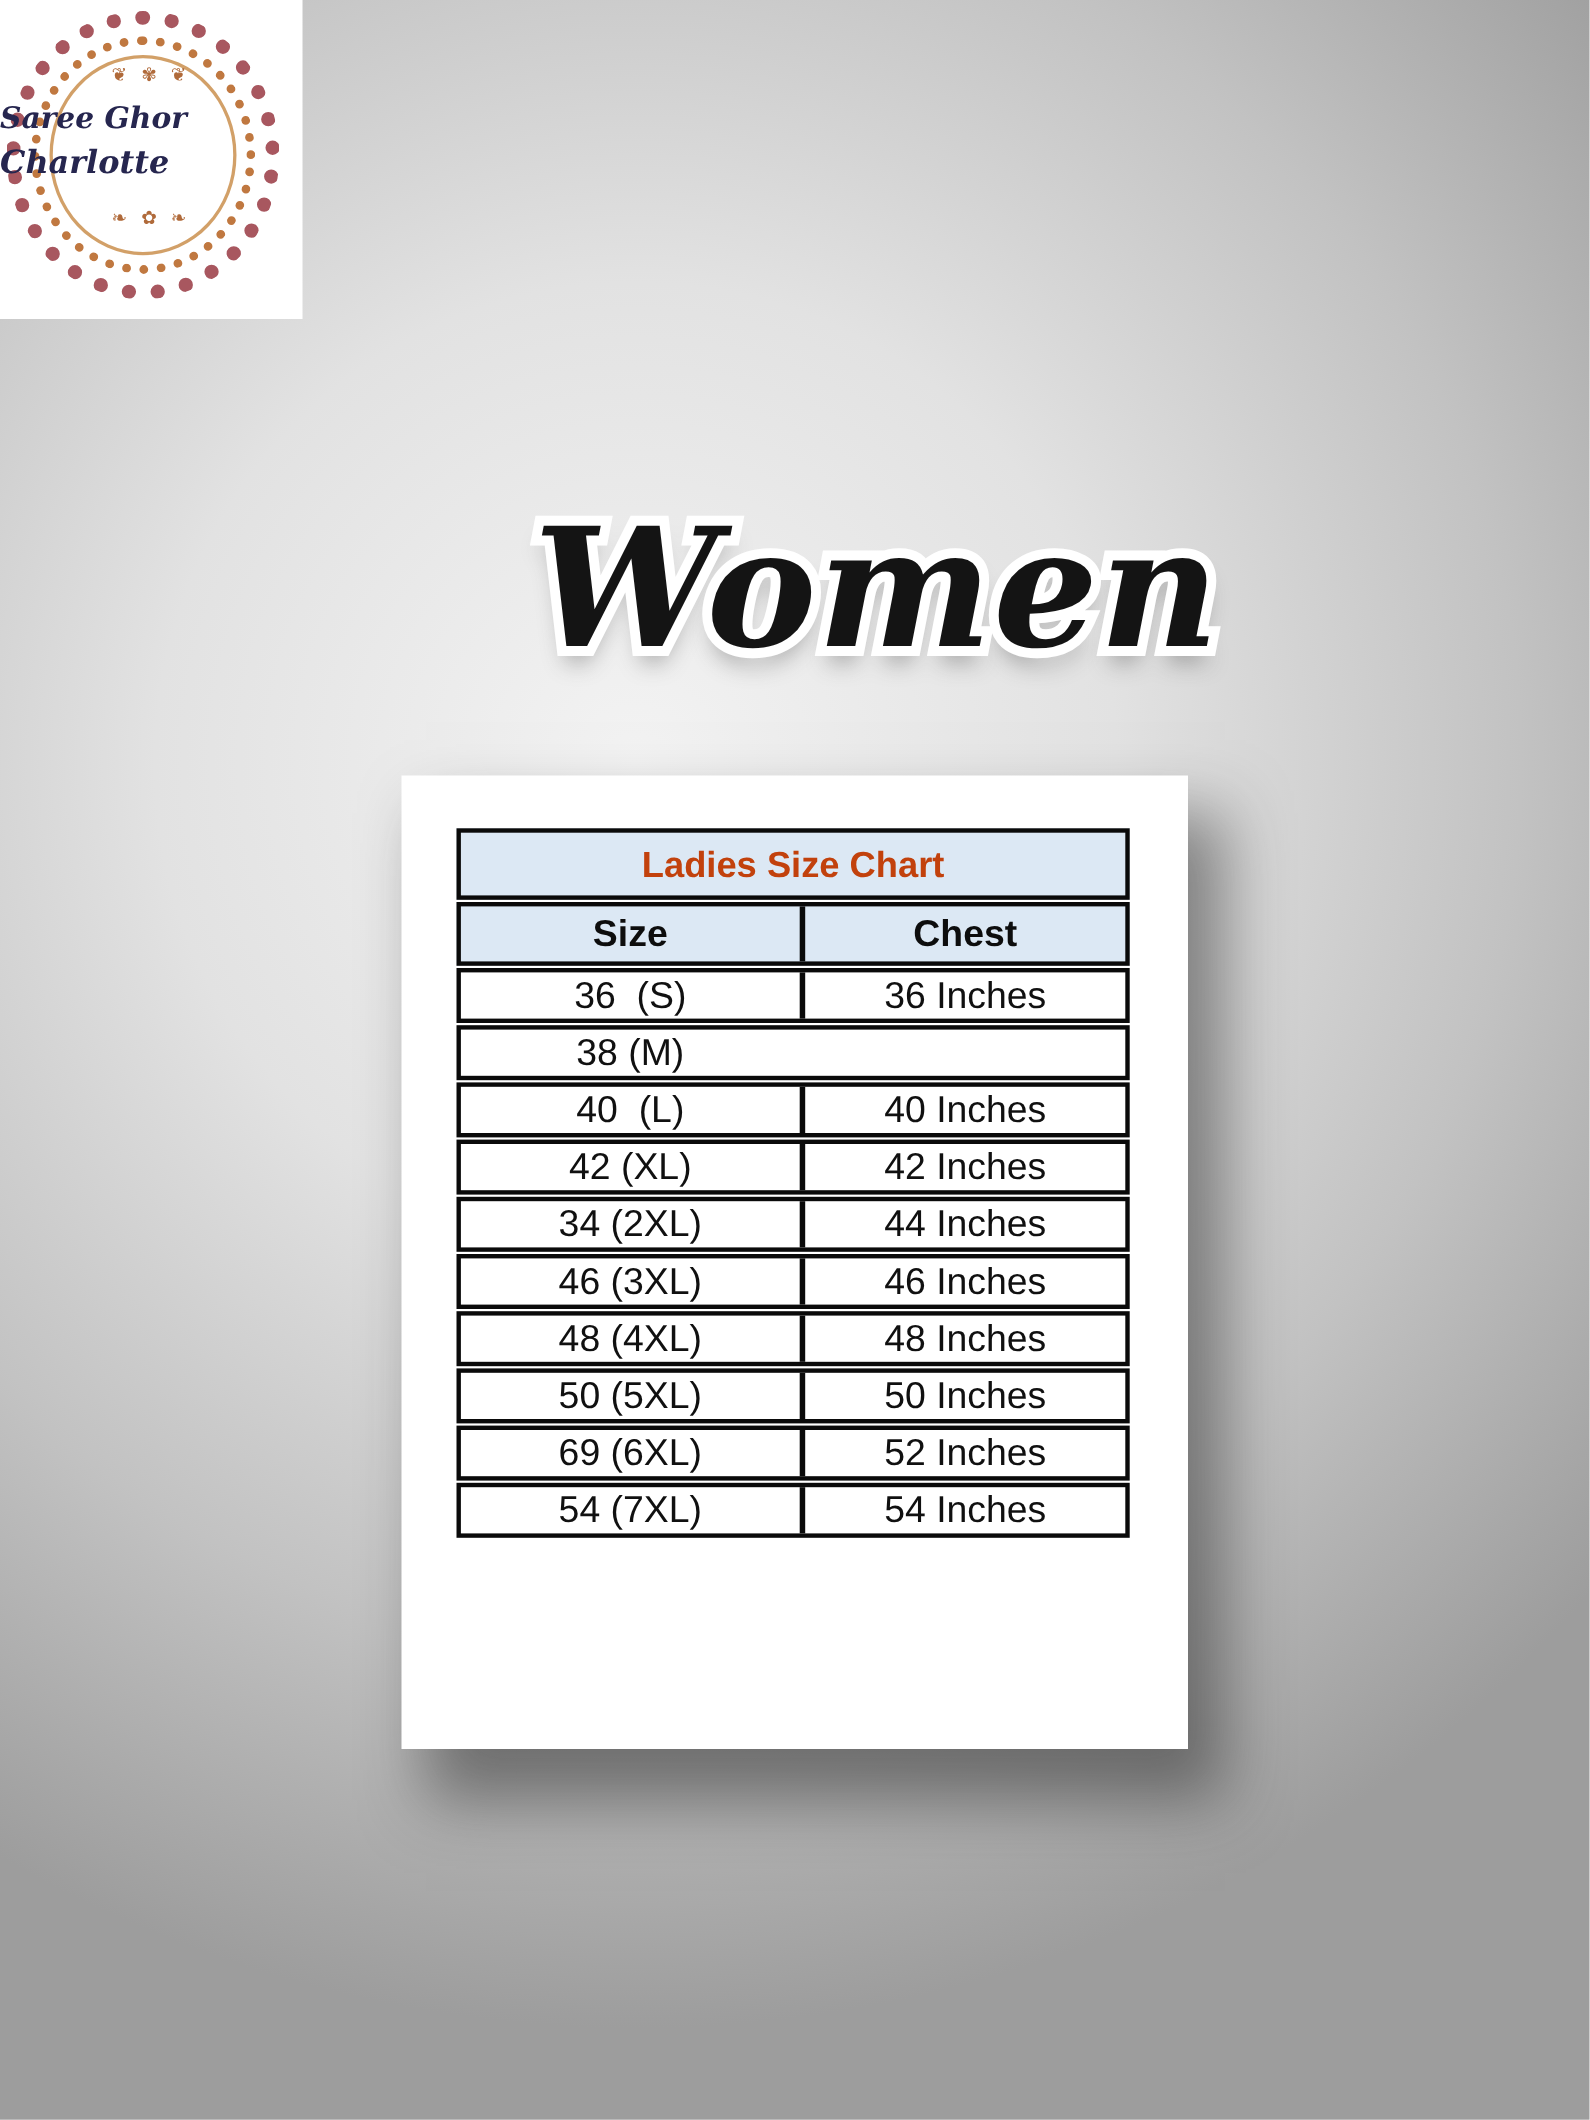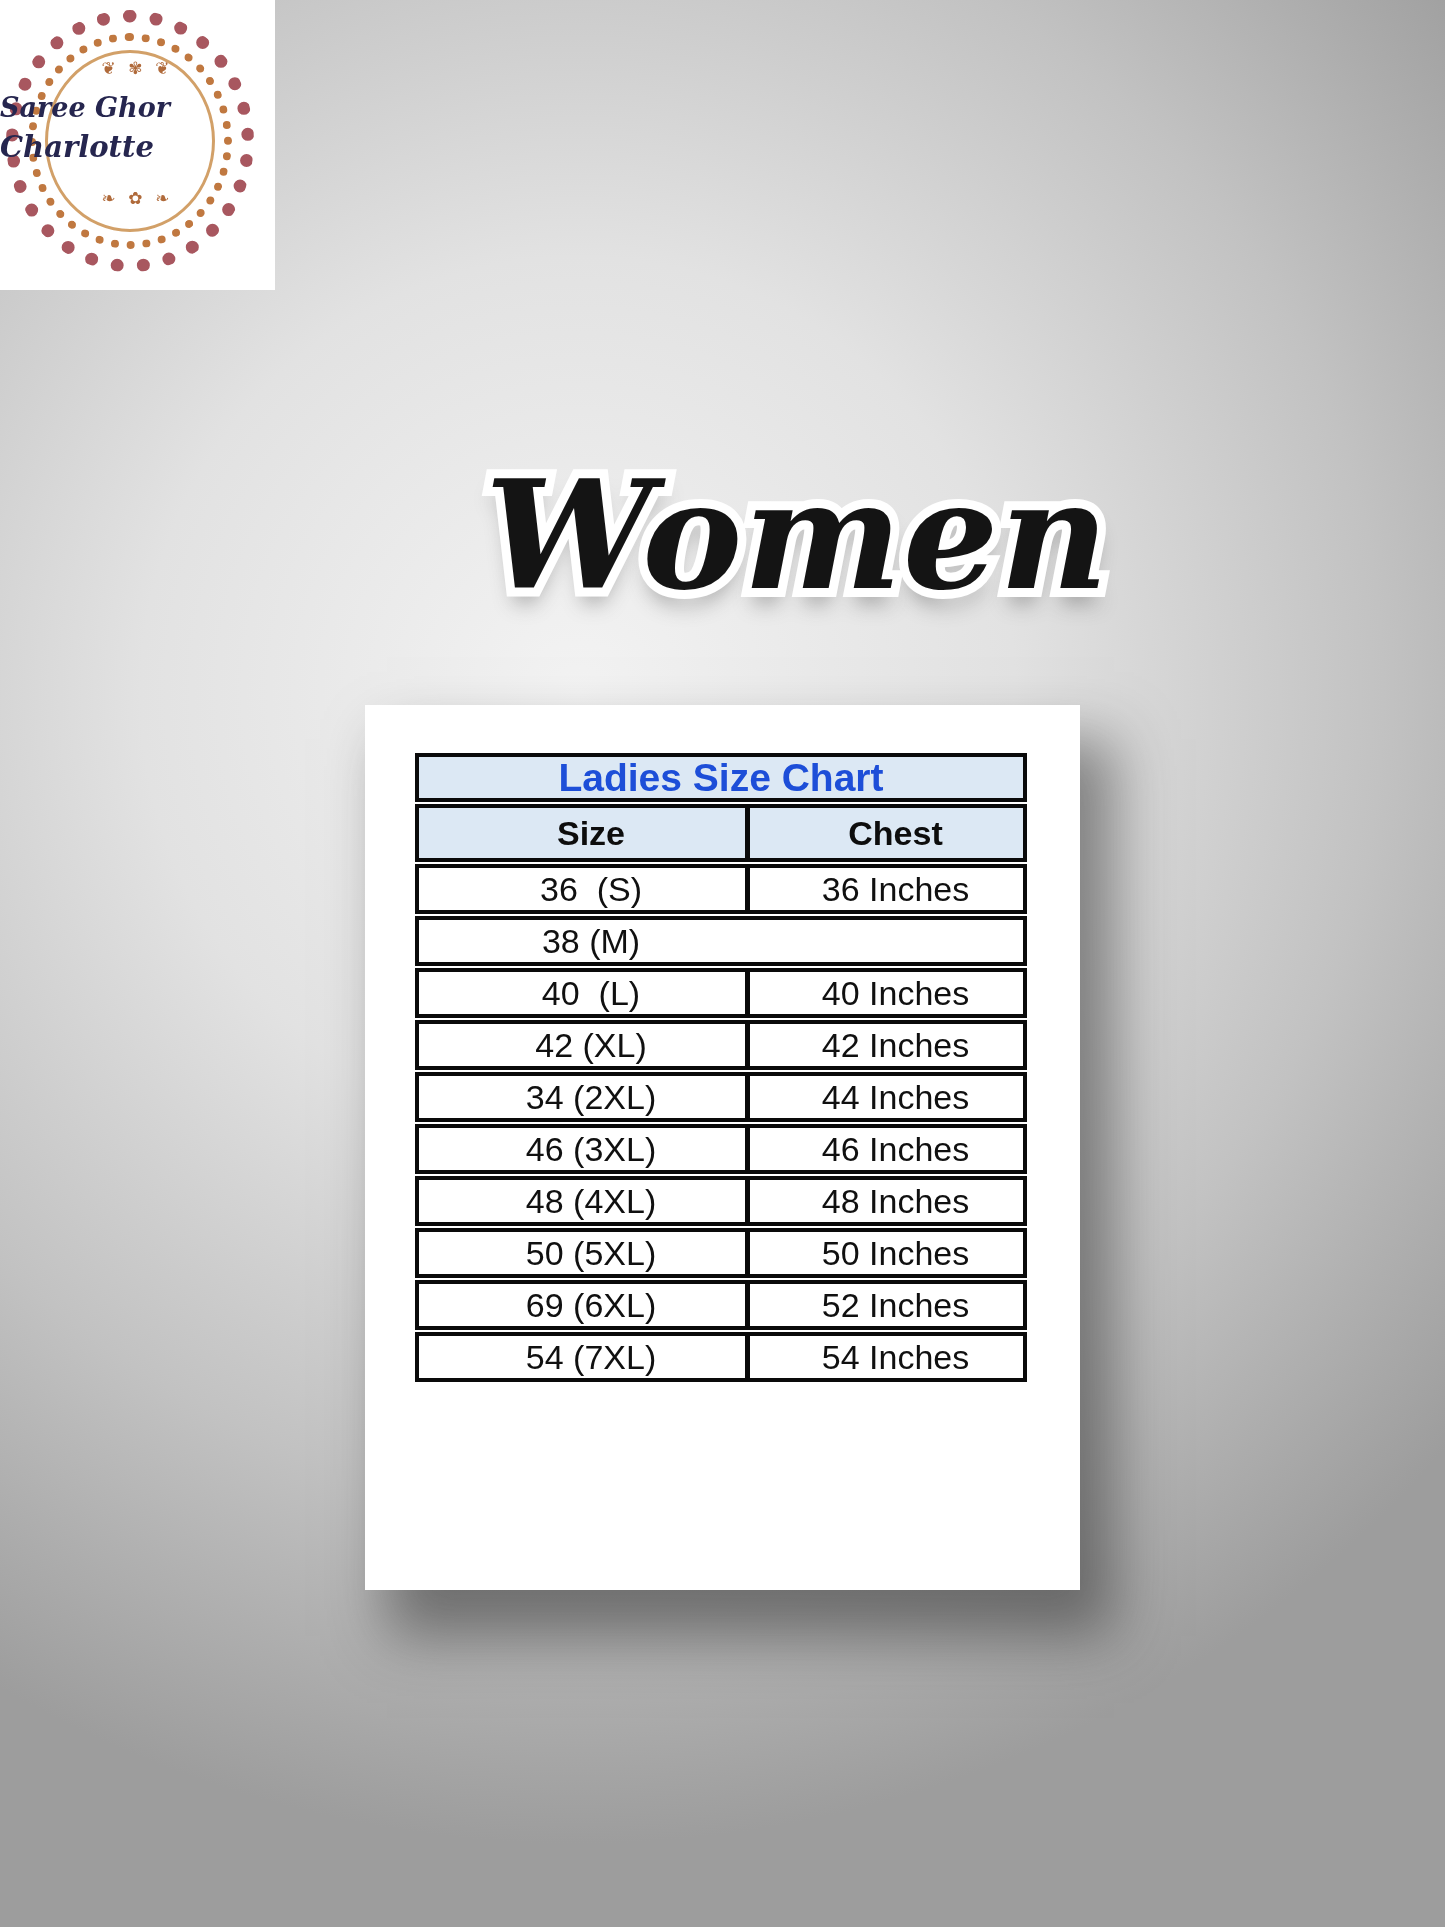--- a/index.html
+++ b/index.html
@@ -51,25 +51,25 @@
     box-shadow:28px 40px 55px 6px rgba(45,45,45,0.52);
   }
   .size-table{
     position:absolute;left:50px;top:48px;width:612px;
     display:flex;flex-direction:column;gap:2px;
   }
   .trow{
     box-sizing:border-box;border:4px solid #0a0a0a;background:#ffffff;
     display:flex;align-items:stretch;width:100%;
   }
-  .trow-title{height:49px;background:#dce8f4;align-items:center;justify-content:center;
-    font-weight:bold;font-size:39px;color:#1d4ed8;}
+  .trow-title{height:65px;background:#dce8f4;align-items:center;justify-content:center;
+    font-weight:bold;font-size:33px;color:#c2410c;}
   .trow-header{height:58px;background:#dce8f4;font-weight:bold;font-size:34px;color:#0d0d0d;}
   .trow-data{height:50px;font-size:34px;color:#101010;}
-  .cell{display:flex;align-items:center;justify-content:center;white-space:pre;padding-left:18px;}
+  .cell{display:flex;align-items:center;justify-content:center;white-space:pre;}
   .cell-left{width:308px;}
   .cell-right{flex:1;border-left:5px solid #0a0a0a;}
 </style>
 </head>
 <body>
 
 <div class="logo-box">
   <div class="ring ring1"></div>
   <div class="ring ring2"></div>
   <div class="ring ring3"></div>

